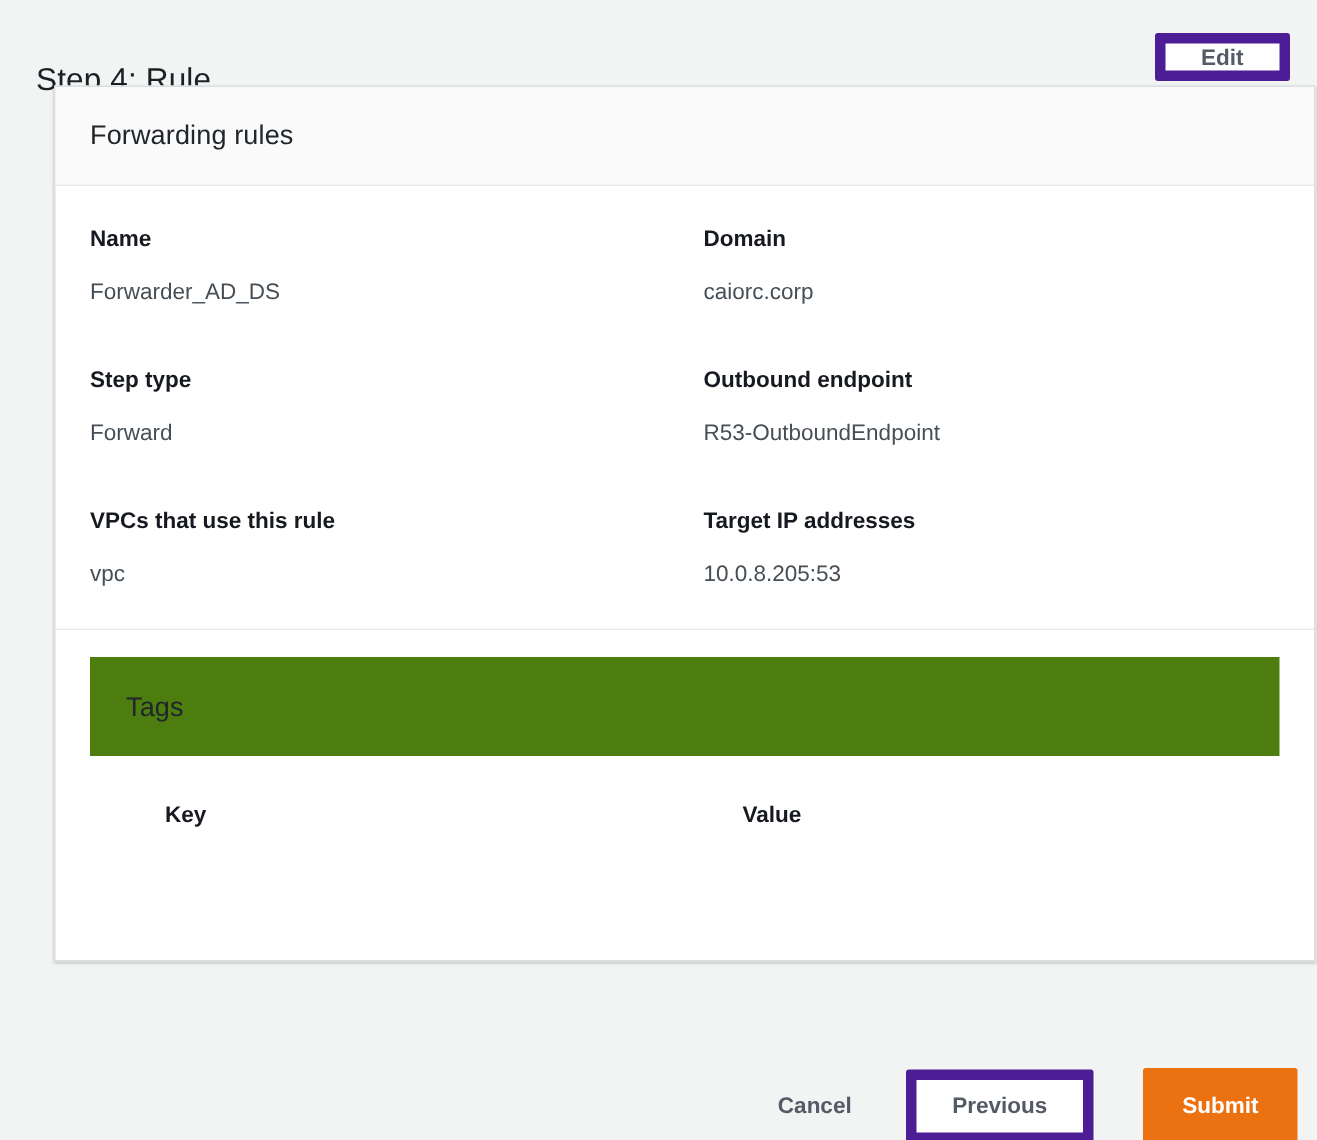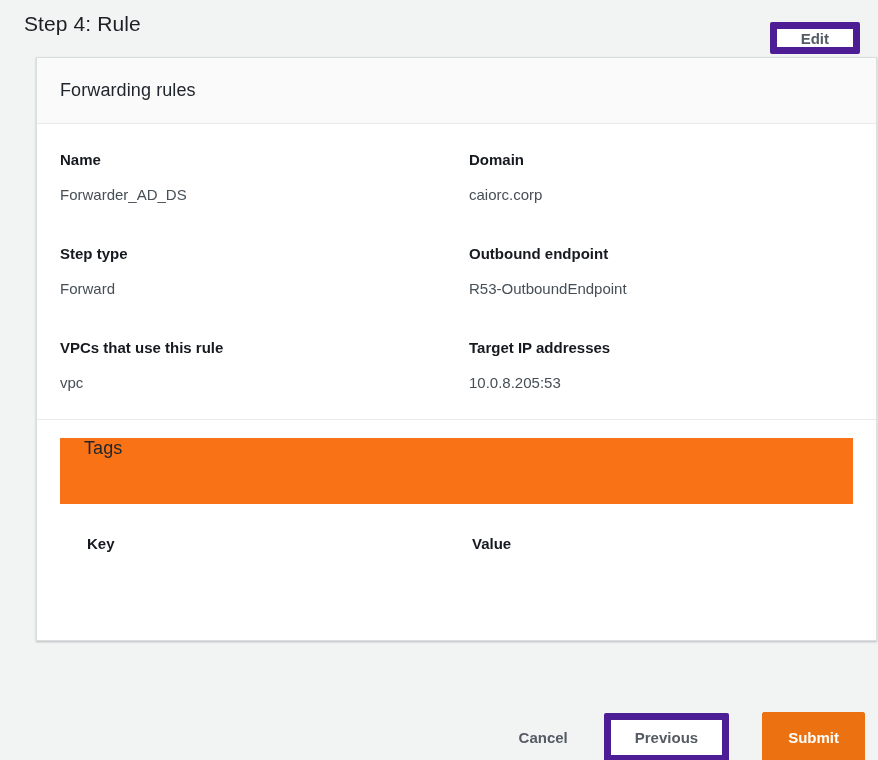--- a/index.html
+++ b/index.html
@@ -8,21 +8,21 @@
     background: #f2f3f3;
     font-family: "Liberation Sans", sans-serif;
     color: #16191f;
     overflow: hidden;
     position: relative;
   }
 
   
   .page-title {
     position: absolute;
-    left: 24px; top: 12px;
+    left: 24px; top: 42px;
     font-size: 21px;
     font-weight: 400;
     color: #1c1f24;
     letter-spacing: 0.1px;
   }
   .btn {
     display: inline-flex;
     align-items: center;
     justify-content: center;
     font-family: "Liberation Sans", sans-serif;
@@ -100,28 +100,29 @@
     font-weight: 400;
     line-height: 19px;
     color: #464f56;
     margin-top: 16px;
   }
 
   
   .tags-header {
     margin: 18px 23px 0 23px;
     height: 66px;
-    background: #f97316;
+    background: #4d7c0f;
     display: flex;
+    align-items: center;
     padding-left: 24px;
   }
   .tags-columns {
     display: grid;
     grid-template-columns: 385px 1fr;
-    padding-left: 50px;
+    padding-left: 73px;
     margin-top: 30px;
   }
   .tags-col-header {
     font-size: 15px;
     font-weight: 700;
     line-height: 19px;
     color: #16191f;
   }
 
   

